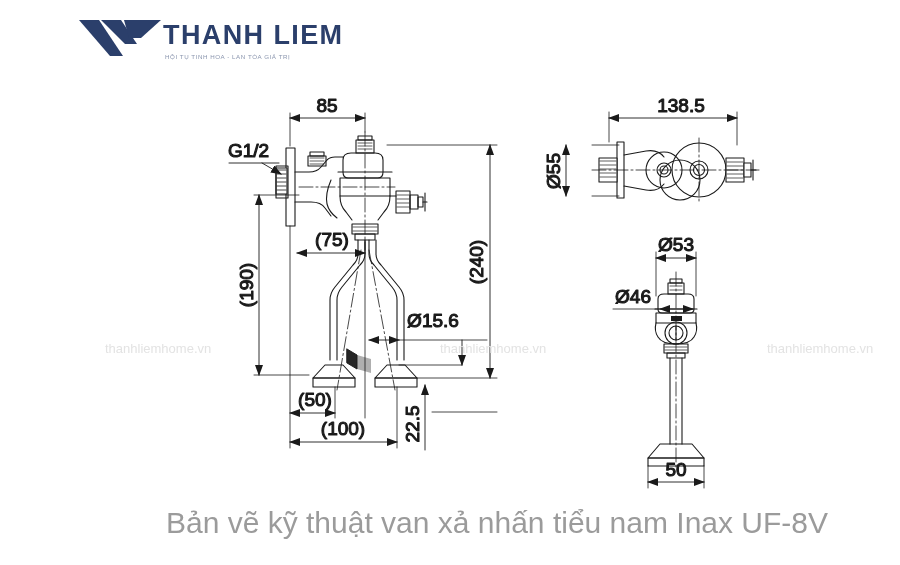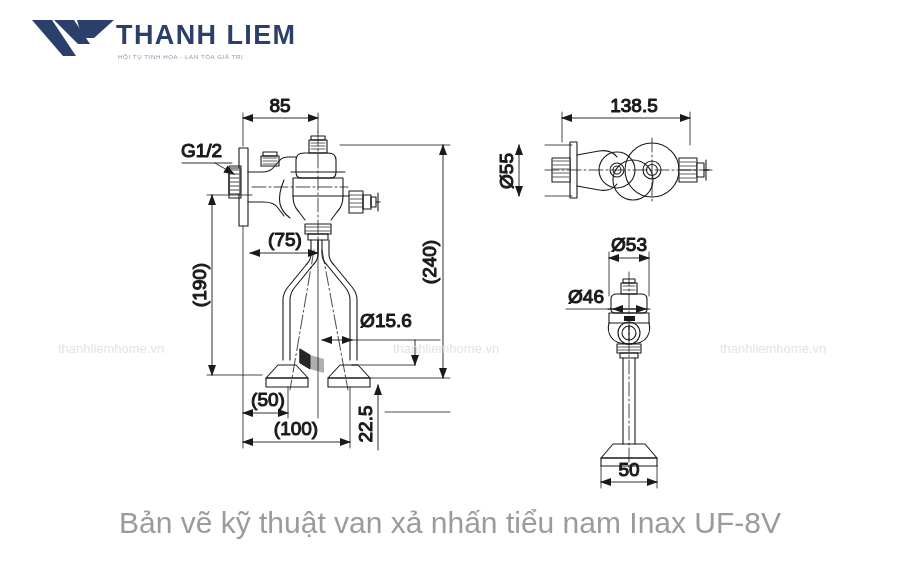--- a/index.html
+++ b/index.html
@@ -10,20 +10,21 @@
   }
   body {
     font-family: "Liberation Sans", sans-serif;
   }
   #page {
     position: relative;
     width: 844px;
     height: 565px;
     background: #ffffff;
     overflow: hidden;
+    margin-left: 47px;
   }
 
   
   #logo-block {
     position: absolute;
     left: 30px;
     top: 14px;
     width: 240px;
     height: 58px;
   }

